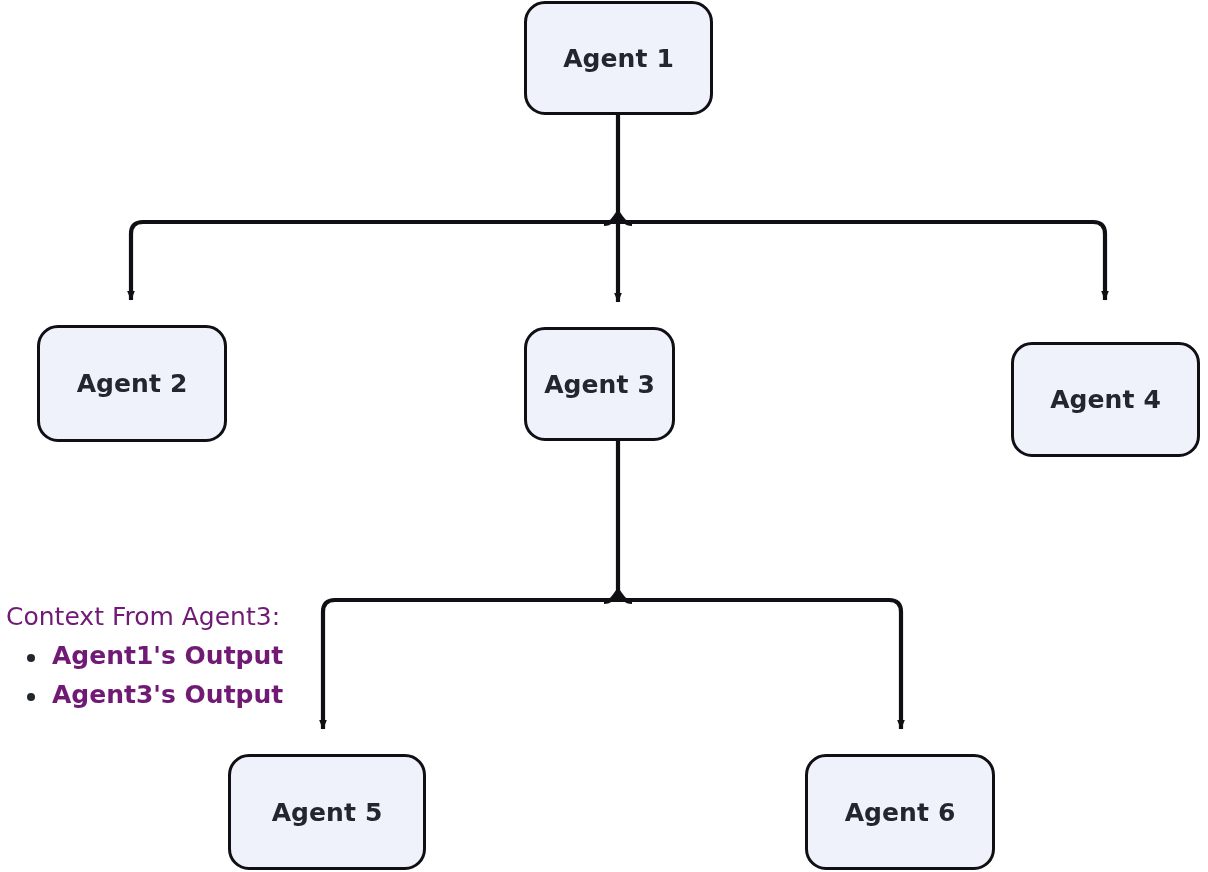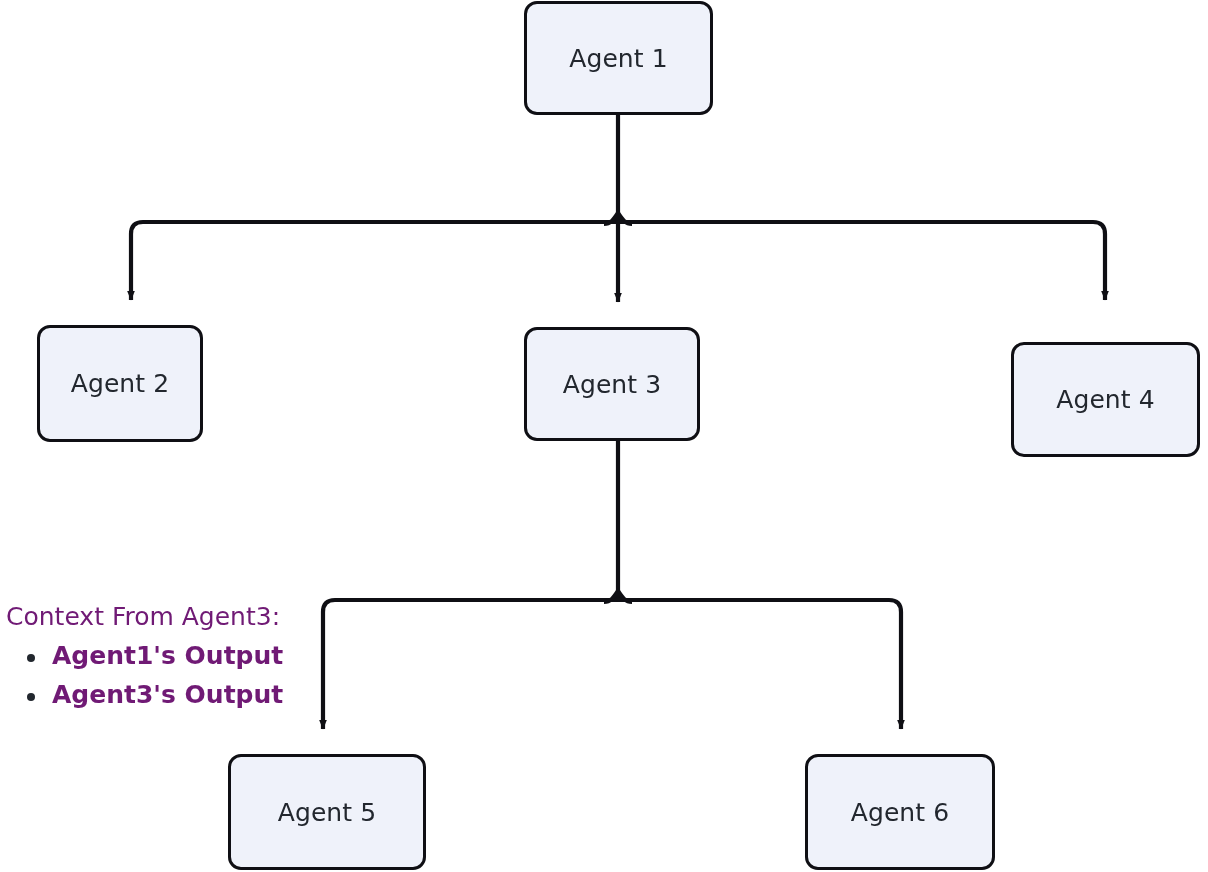--- a/index.html
+++ b/index.html
@@ -20,27 +20,27 @@
     left: 0;
     top: 0;
     width: 1208px;
     height: 872px;
   }
   .node {
     position: absolute;
     box-sizing: border-box;
     background: #eff2fa;
     border: 3px solid #0f0f14;
-    border-radius: 13px;
+    border-radius: 21px;
     display: flex;
     align-items: center;
     justify-content: center;
     color: #22272e;
     font-size: 25px;
-    font-weight: 400;
+    font-weight: 700;
     letter-spacing: 0.1px;
     line-height: 1;
     white-space: nowrap;
     z-index: 2;
   }
   .context-note {
     position: absolute;
     z-index: 2;
     color: #701a75;
     font-size: 25px;
@@ -109,25 +109,25 @@
 
       <path d="M 604,602 C 611,602 614,597 618,591 C 622,597 625,602 632,602"></path>
 
     </g>
   </svg>
 
   <div class="node" style="left:524px; top:1px; width:189px; height:114px;">
     <span>Agent 1</span>
   </div>
 
-  <div class="node" style="left:37px; top:325px; width:166px; height:117px;">
+  <div class="node" style="left:37px; top:325px; width:190px; height:117px;">
     <span>Agent 2</span>
   </div>
 
-  <div class="node" style="left:524px; top:327px; width:176px; height:114px;">
+  <div class="node" style="left:524px; top:327px; width:151px; height:114px;">
     <span>Agent 3</span>
   </div>
 
   <div class="node" style="left:1011px; top:326px; width:189px; height:115px;margin-top:16px;">
     <span>Agent 4</span>
   </div>
 
   <div class="node" style="left:228px; top:754px; width:198px; height:116px;">
     <span>Agent 5</span>
   </div>

